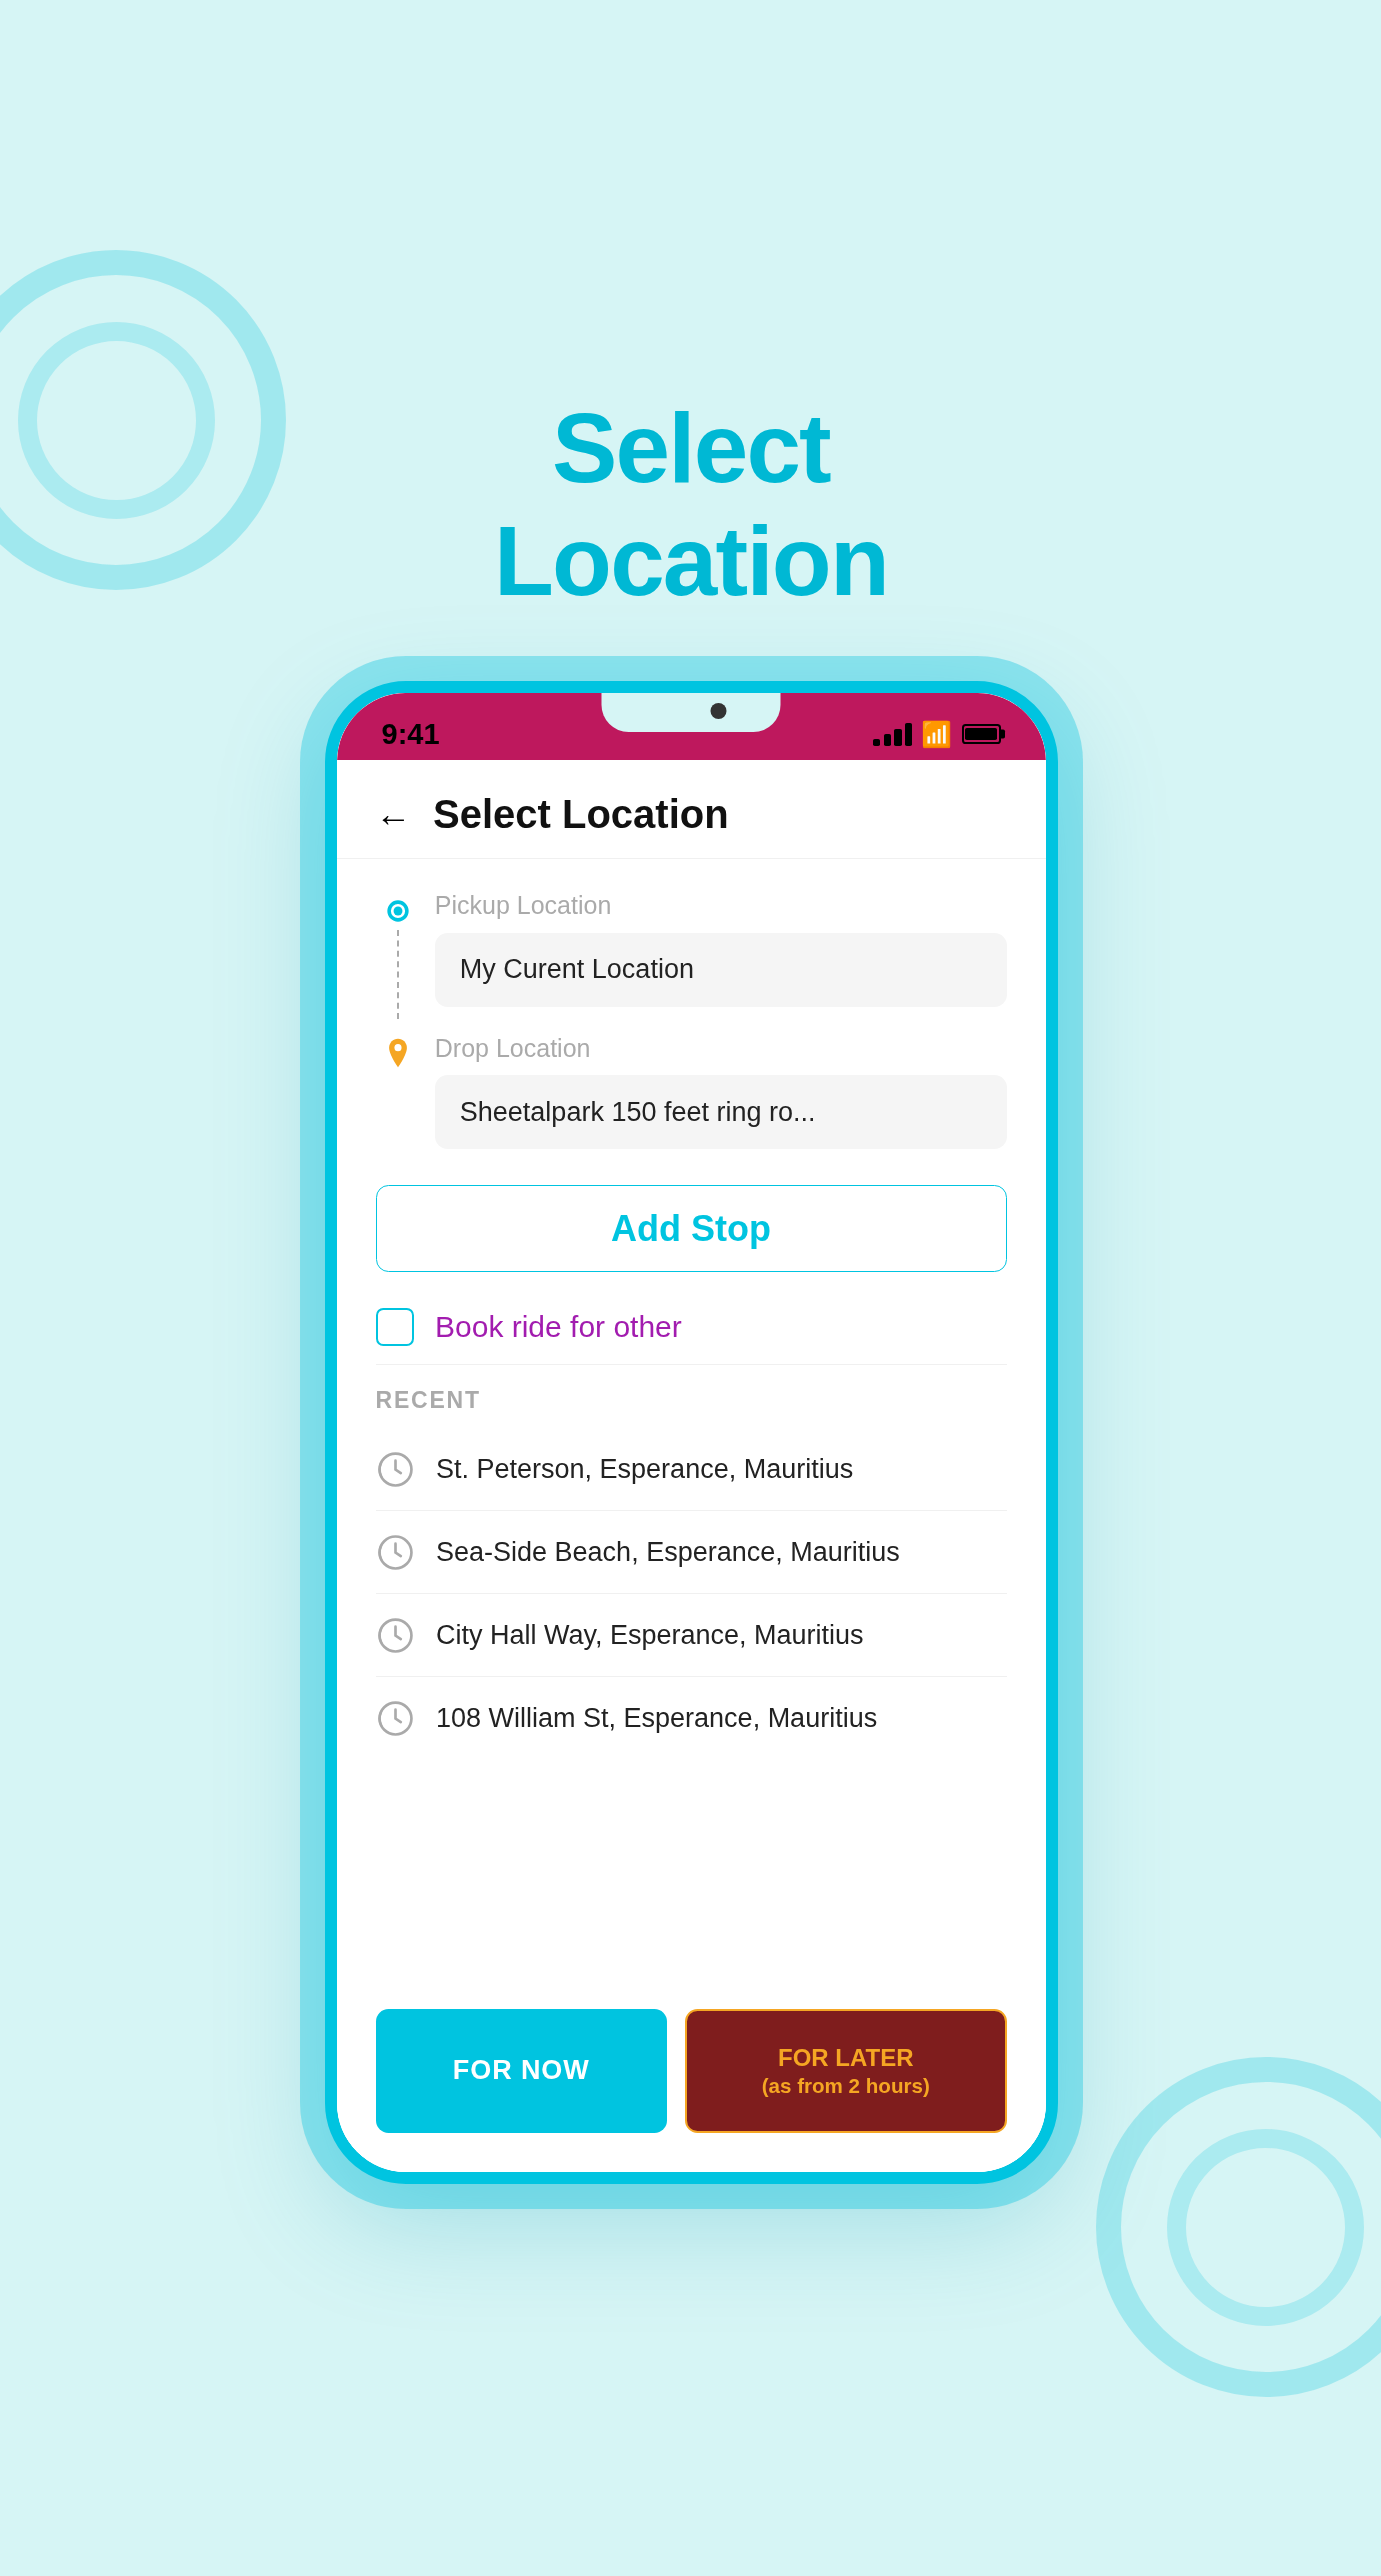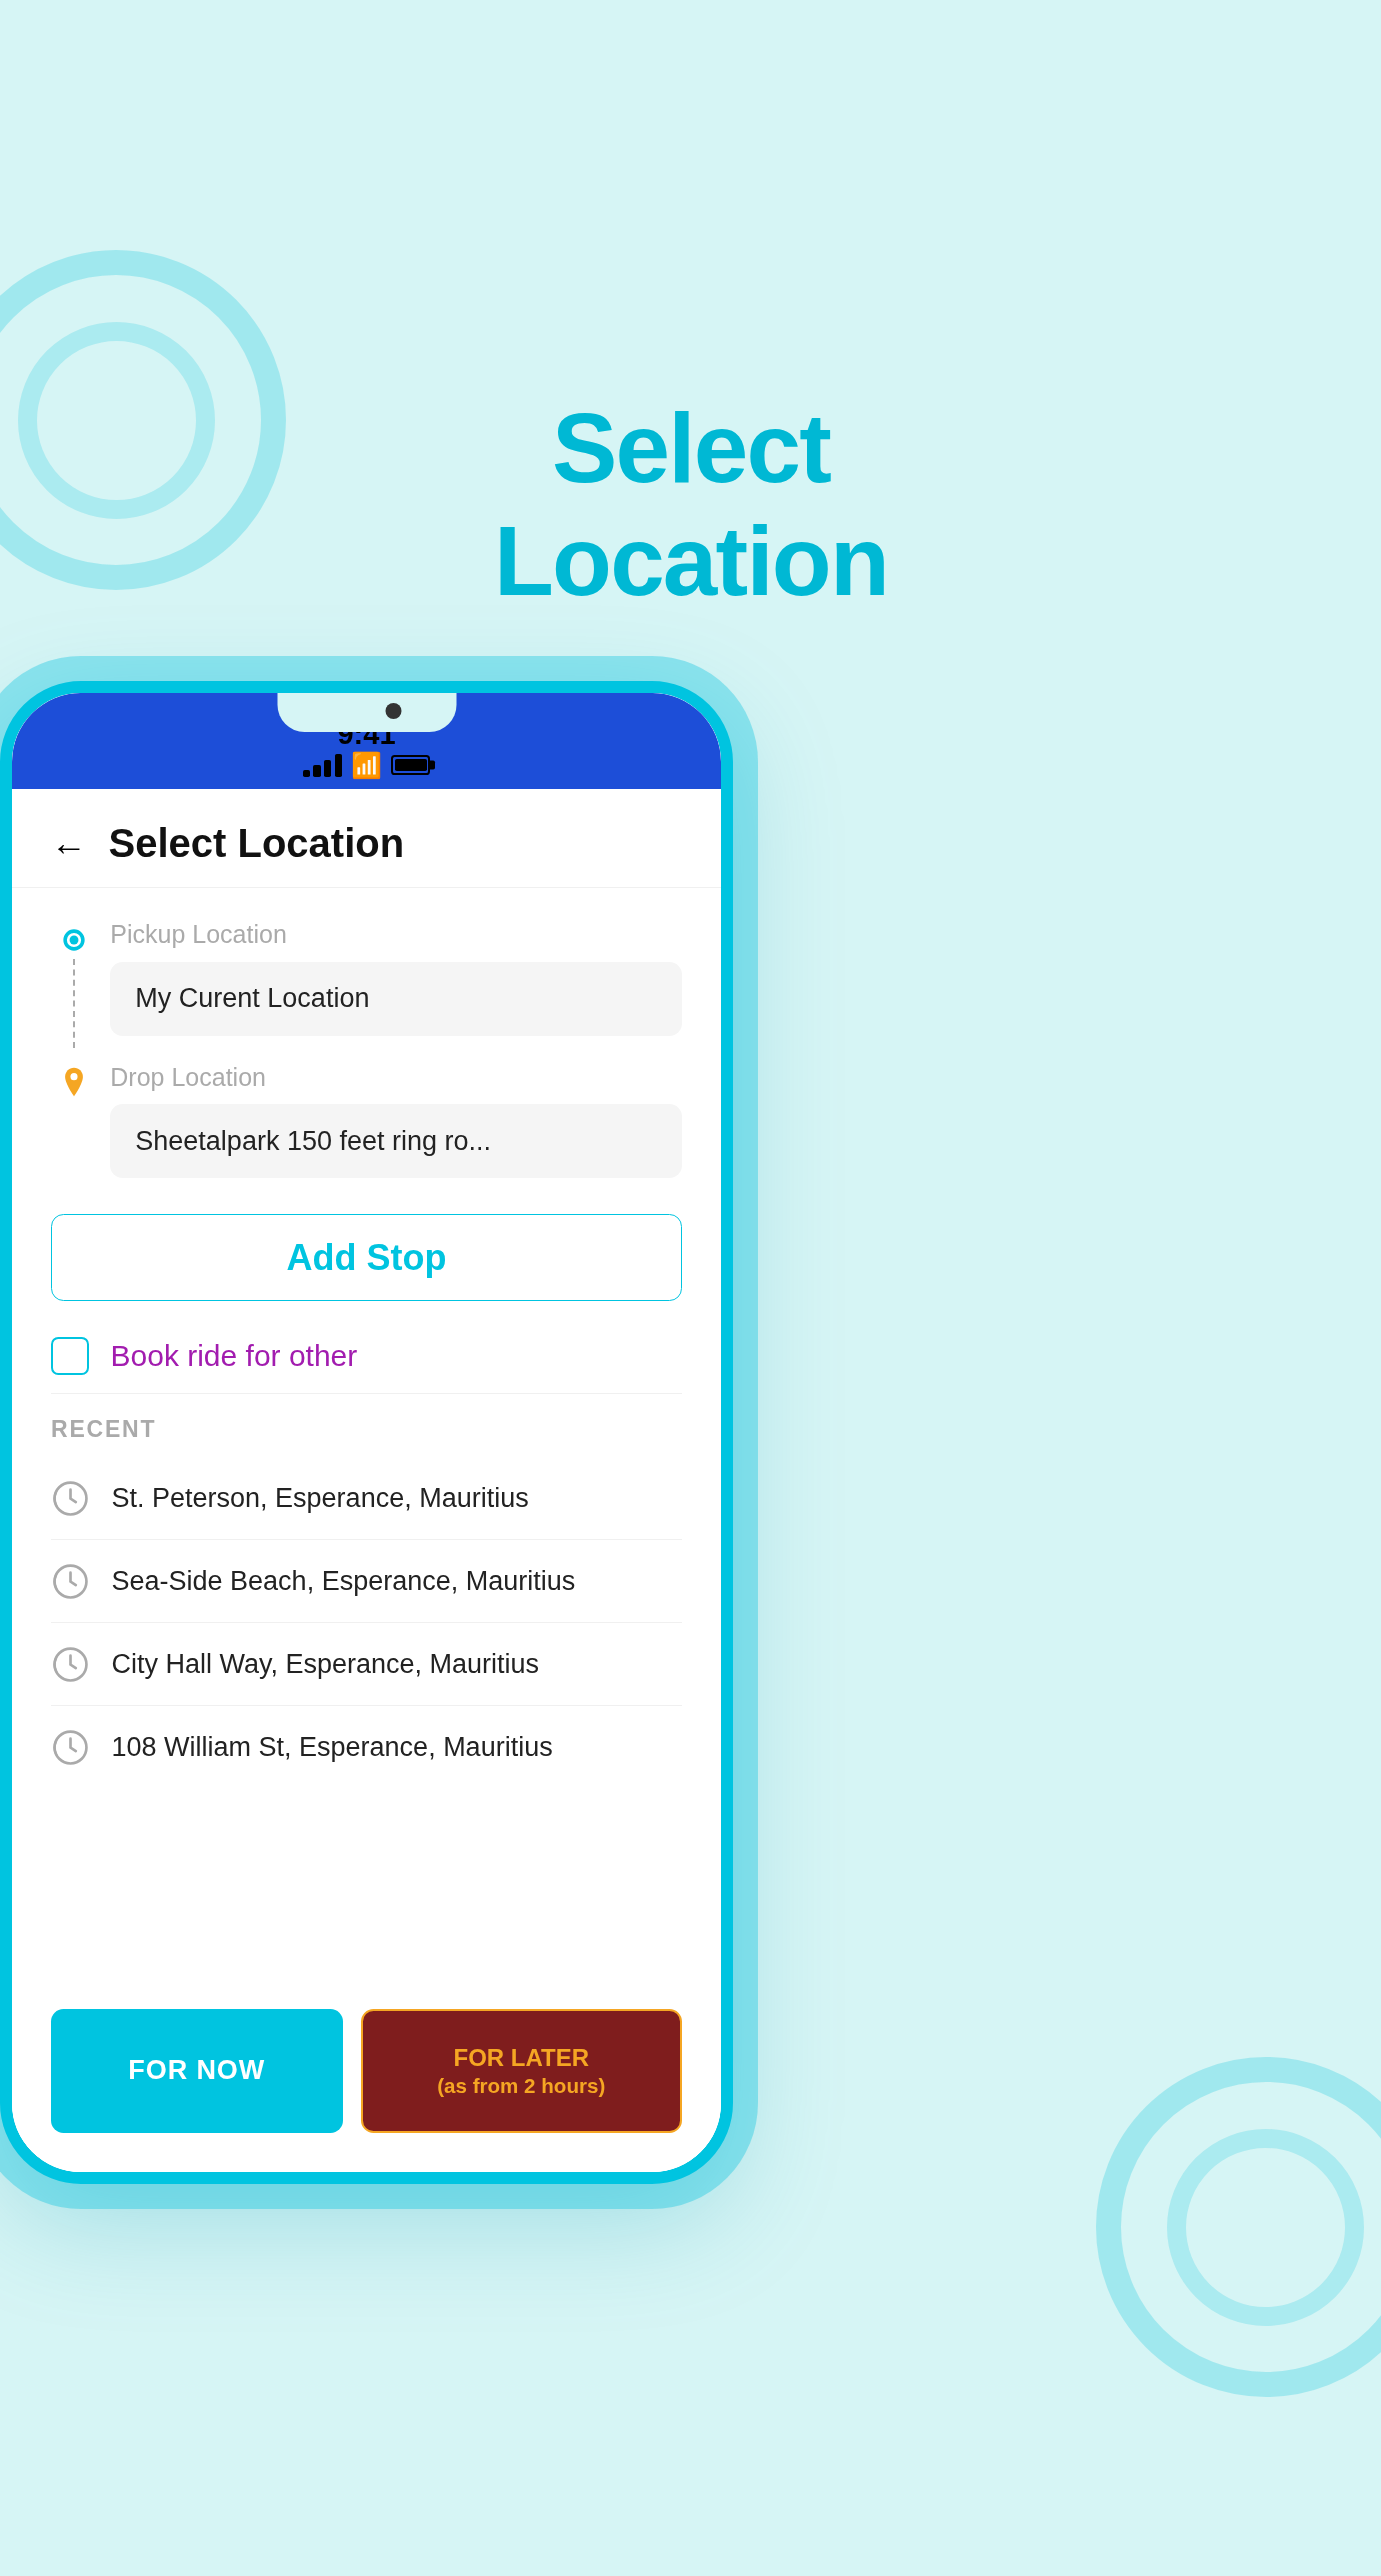--- a/index.html
+++ b/index.html
@@ -50,20 +50,21 @@
       bottom: 250px;
       width: 197px;
       height: 197px;
       border: 19.7px solid rgba(0, 195, 220, 0.2);
       border-radius: 50%;
     }
 
     .page-container {
       display: flex;
       flex-direction: column;
+      align-items: center;
       width: 100%;
       height: 100%;
       justify-content: center;
       position: relative;
       z-index: 1;
     }
 
     .page-title {
       font-size: 98px;
       font-weight: 800;
@@ -137,23 +138,22 @@
       display: flex;
       flex-direction: column;
     }
 
     
     .status-bar {
       display: flex;
       justify-content: space-between;
       align-items: center;
       padding: 25px 45px 9px;
-      background: #1d4ed8;
+      background: #be185d;
       position: relative;
-      flex-direction: column;
     }
     .status-time {
       font-size: 29px;
       font-weight: 600;
       color: #000;
     }
     .status-notch {
       position: absolute;
       top: 0;
       left: 50%;

